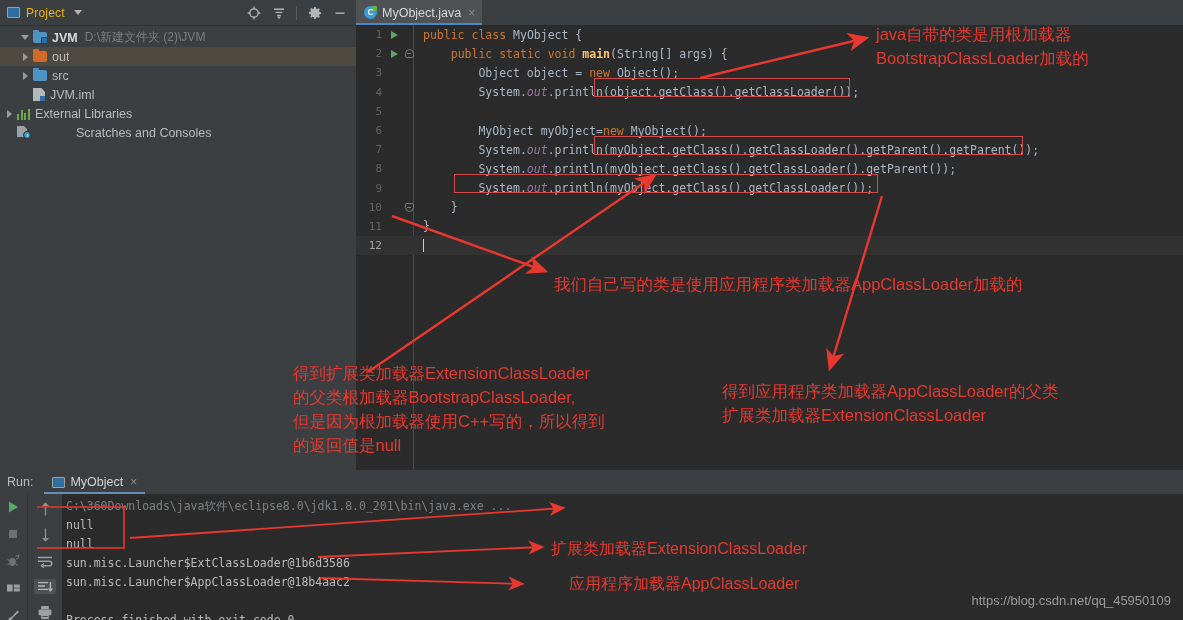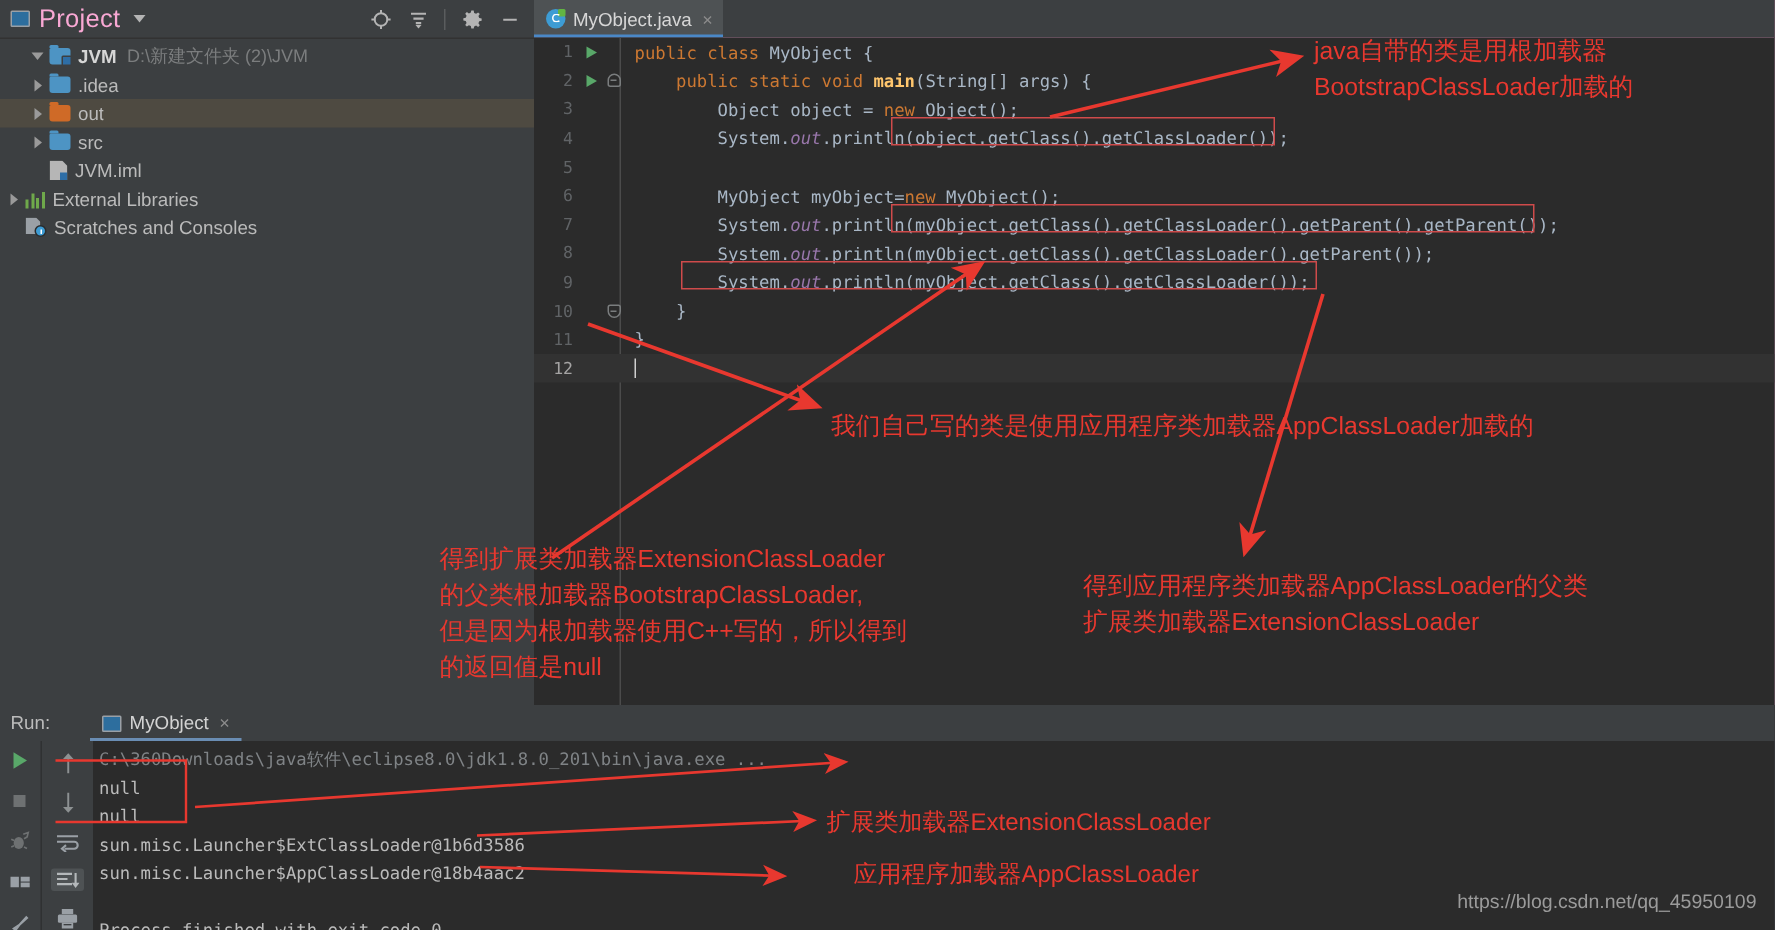--- a/index.html
+++ b/index.html
@@ -8,21 +8,21 @@
     font-family:"Liberation Sans","DejaVu Sans",sans-serif;
     -webkit-font-smoothing:antialiased;
   }
   .root{position:absolute;inset:0;background:#3c3f41;}
 
   
   #project-panel{position:absolute;left:0;top:0;width:356px;height:470px;background:#3c3f41;}
   #project-toolbar{height:25px;display:flex;align-items:center;background:#3c3f41;border-bottom:1px solid #323232;}
   .pt-left{display:flex;align-items:center;padding-left:7px;gap:6px;}
   .proj-icon{width:13px;height:11px;border:1.6px solid #9aa0a6;border-radius:1px;background:#2d6e9e;box-sizing:border-box;display:inline-block;}
-  .pt-title{color:#f9a8d4;font-size:17px;letter-spacing:.2px;}
+  .pt-title{color:#eab308;font-size:12px;letter-spacing:.2px;}
   .caret-dn{width:0;height:0;border-left:4px solid transparent;border-right:4px solid transparent;border-top:5px solid #b4b4b4;margin-left:3px;}
   .pt-right{margin-left:auto;display:flex;align-items:center;gap:10px;padding-right:9px;}
   .tb-ico{width:15px;height:15px;display:flex;align-items:center;justify-content:center;}
   .tb-ico svg{display:block;}
   .tb-sep{width:1px;height:14px;background:#5a5d5e;}
 
   
   #project-tree{position:absolute;top:25px;left:0;right:0;bottom:0;padding-top:3px;font-size:12.5px;color:#bbbbbb;}
   .trow{height:19px;display:flex;align-items:center;white-space:nowrap;}
   .trow.sel{background:#4e4a41;}
@@ -42,21 +42,21 @@
   .iml-ico:after{content:"";position:absolute;right:0px;bottom:0px;width:5px;height:5px;background:#2e6ea6;}
   .lib-ico{width:13px;height:12px;margin-right:5px;flex:0 0 auto;display:flex;align-items:flex-end;gap:1.5px;}
   .lib-ico i{display:block;width:2px;background:#6fa94b;}
   .scr-ico{width:14px;height:13px;margin-right:5px;flex:0 0 auto;position:relative;}
   .scr-ico .pg{position:absolute;left:0;top:0;width:10px;height:11px;background:#9aa0a6;
      clip-path:polygon(0 0,70% 0,100% 28%,100% 100%,0 100%);}
   .scr-ico .clk{position:absolute;right:0;bottom:0;width:8px;height:8px;border-radius:50%;background:#3d9cd4;border:1px solid #2a2c2d;box-sizing:border-box;}
   .scr-ico .clk:after{content:"";position:absolute;left:3px;top:1.5px;width:1px;height:3px;background:#fff;}
 
   
-  #editor-area{position:absolute;left:356px;top:0;right:0;height:470px;background:#f9a8d4;}
+  #editor-area{position:absolute;left:356px;top:0;right:0;height:470px;background:#3b82f6;}
   #tabs-bar{height:25px;background:#3c3f41;display:flex;align-items:flex-end;}
   .tab{height:25px;display:flex;align-items:center;padding:0 7px 0 8px;gap:5px;background:#4e5254;position:relative;}
   .tab:after{content:"";position:absolute;left:0;right:0;bottom:0;height:2px;background:#4a88c7;}
   .java-ico{width:13px;height:13px;border-radius:50%;background:#3d9cd4;position:relative;flex:0 0 auto;}
   .java-ico:after{content:"";position:absolute;left:3.5px;top:2.5px;width:6px;height:6px;border:1.6px solid #fff;border-radius:50%;border-right-color:transparent;box-sizing:border-box;}
   .java-ico:before{content:"";position:absolute;right:0px;top:0px;width:5px;height:5px;background:#62b543;border-radius:1px;}
   .tab-name{color:#d7d7d7;font-size:12.5px;}
   .tab-x{color:#8b8b8b;font-size:12px;line-height:1;margin-left:2px;}
 
   
@@ -78,21 +78,21 @@
   .cls{color:#a9b7c6;}
   .mname{color:#ffc66d;font-weight:bold;}
   .fld{color:#9876aa;font-style:italic;}
   .caret{display:inline-block;width:1px;height:13px;background:#cfcfcf;vertical-align:-2px;}
 
   
   .rbox{position:absolute;border:1px solid #cf4b4b;box-sizing:border-box;pointer-events:none;}
 
   
   #run-panel{position:absolute;left:0;right:0;top:470px;bottom:0;background:#3c3f41;}
-  #run-header{height:24px;display:flex;align-items:center;padding-left:7px;gap:22px;}
+  #run-header{height:24px;display:flex;align-items:center;padding-left:7px;gap:6px;}
   .run-lbl{color:#bbbbbb;font-size:12.5px;}
   .run-tab{height:24px;display:flex;align-items:center;gap:5px;padding:0 8px;margin-left:5px;position:relative;}
   .run-tab:after{content:"";position:absolute;left:0;right:0;bottom:0;height:2px;background:#6a8db3;}
   .run-tab-name{color:#d3d3d3;font-size:12.5px;}
   .cfg-ico{width:13px;height:11px;border:1.6px solid #9aa0a6;border-radius:1px;background:#2d6e9e;box-sizing:border-box;flex:0 0 auto;}
 
   #run-left-tools{position:absolute;left:0;top:24px;width:26px;bottom:0;display:flex;flex-direction:column;align-items:center;padding-top:6px;gap:13px;}
   #run-side-tools{position:absolute;left:27px;top:24px;width:34px;bottom:0;border-left:1px solid #2f3132;display:flex;flex-direction:column;align-items:center;padding-top:7px;gap:10px;}
   .sbtn{width:22px;height:20px;display:flex;align-items:center;justify-content:center;border-radius:2px;}
   .sbtn.on{background:#4e5254;}
@@ -150,25 +150,20 @@
 
     <div id="project-tree">
 
       <div class="trow" style="padding-left:20px;text-align:center;">
         <span class="tw open"></span>
         <span class="fldr blue mod"></span>
         <span class="tlbl b">JVM</span>
         <span class="tpath">D:\新建文件夹 (2)\JVM</span>
       </div>
 
-      <div class="trow" style="padding-left:20px;">
-        <span class="tw closed"></span>
-        <span class="fldr blue"></span>
-        <span class="tlbl">.idea</span>
-      </div>
 
       <div class="trow sel" style="padding-left:20px;">
         <span class="tw closed"></span>
         <span class="fldr orange"></span>
         <span class="tlbl">out</span>
       </div>
 
       <div class="trow" style="padding-left:20px;">
         <span class="tw closed"></span>
         <span class="fldr blue"></span>
@@ -184,21 +179,21 @@
         <span class="tw closed"></span>
         <span class="lib-ico">
             <i style="height:6px"></i>
             <i style="height:10px"></i>
             <i style="height:7px"></i>
             <i style="height:11px"></i>
           </span>
         <span class="tlbl">External Libraries</span>
       </div>
 
-      <div class="trow" style="padding-left:17px;">
+      <div class="trow" style="padding-left:17px;gap:40px;">
         <span class="scr-ico">
             <span class="pg"></span>
             <span class="clk"></span>
           </span>
         <span class="tlbl">Scratches and Consoles</span>
       </div>
     </div>
   </div>
 
   <div id="editor-area">

